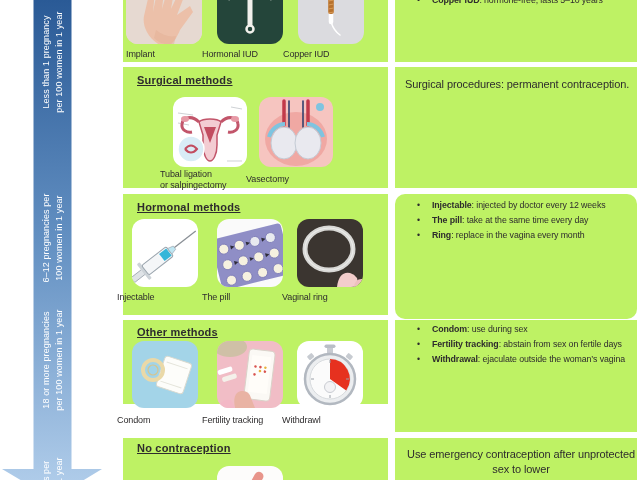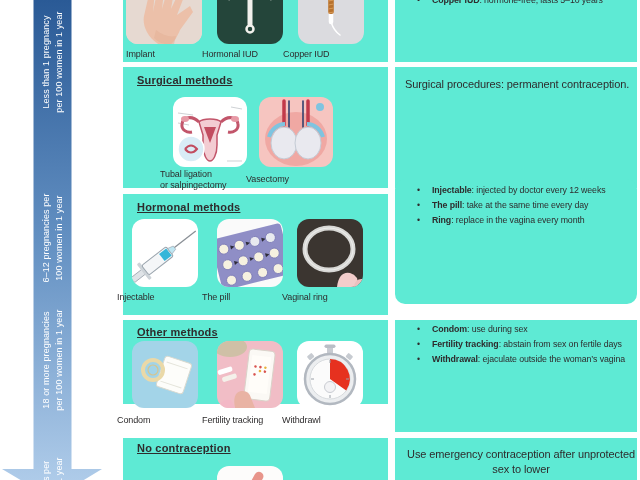--- a/index.html
+++ b/index.html
@@ -1,21 +1,21 @@
 <!DOCTYPE html>
 <html><head>
 <meta charset="utf-8">
 <style>
   html,body{margin:0;padding:0;}
   body{
     width:640px;height:480px;position:relative;overflow:hidden;
     background:#ffffff;color:#2e2c2d;
     font-family:"Liberation Sans", sans-serif;
   }
-  .panel{position:absolute;background:#5eead4;}
+  .panel{position:absolute;background:#bef264;}
   .mid{left:123px;width:265px;}
   .right{left:395px;width:242px;}
   .hdr{position:absolute;font-weight:bold;font-size:11px;letter-spacing:.2px;white-space:nowrap;text-decoration:underline;}
   .lbl{position:absolute;font-size:9px;line-height:10.5px;letter-spacing:-.1px;}
   .img{position:absolute;border-radius:12px;overflow:hidden;}
   .img svg{display:block;}
   .para{position:absolute;font-size:11px;letter-spacing:-.1px;line-height:15px;}
   .bullets{position:absolute;font-size:8.8px;letter-spacing:-.1px;}
   .bul{position:relative;padding-left:27px;height:15px;line-height:15px;white-space:nowrap;}
   .bul::before{content:"\2022";position:absolute;left:12px;top:0;}
@@ -206,21 +206,21 @@
       <ellipse cx="32" cy="30" rx="24" ry="21" fill="none" stroke="#ffffff" stroke-opacity=".5" stroke-width="1.2"></ellipse>
       <path d="M40,68 q2,-16 13,-14 q9,2 8,14 Z" fill="#f3cdcb"></path>
       <path d="M57,68 q1,-9 9,-8 v8 Z" fill="#eec0bf"></path>
     </svg>
   </div>
   <div class="lbl" style="left:-6px;top:98px;width:96px;">Injectable</div>
   <div class="lbl" style="left:79px;top:98px;width:96px;">The pill</div>
   <div class="lbl" style="left:159px;top:98px;width:96px;">Vaginal ring</div>
 </div>
 
-<div class="panel right" style="top:179px;height:125px;border-radius:10px;">
+<div class="panel right" style="top:194px;height:125px;border-radius:10px;">
   <div class="bullets" style="left:10px;top:4px;width:230px;">
     <div class="bul"><b>Injectable</b><span>: injected by doctor every 12 weeks</span></div>
     <div class="bul"><b>The pill</b><span>: take at the same time every day</span></div>
     <div class="bul"><b>Ring</b><span>: replace in the vagina every month</span></div>
   </div>
 </div>
 
 <div class="panel mid" style="top:320px;height:84px;">
   <div class="hdr" style="left:14px;top:6px;">Other methods</div>
   <div class="img" style="left:9px;top:21px;width:66px;height:67px;">

